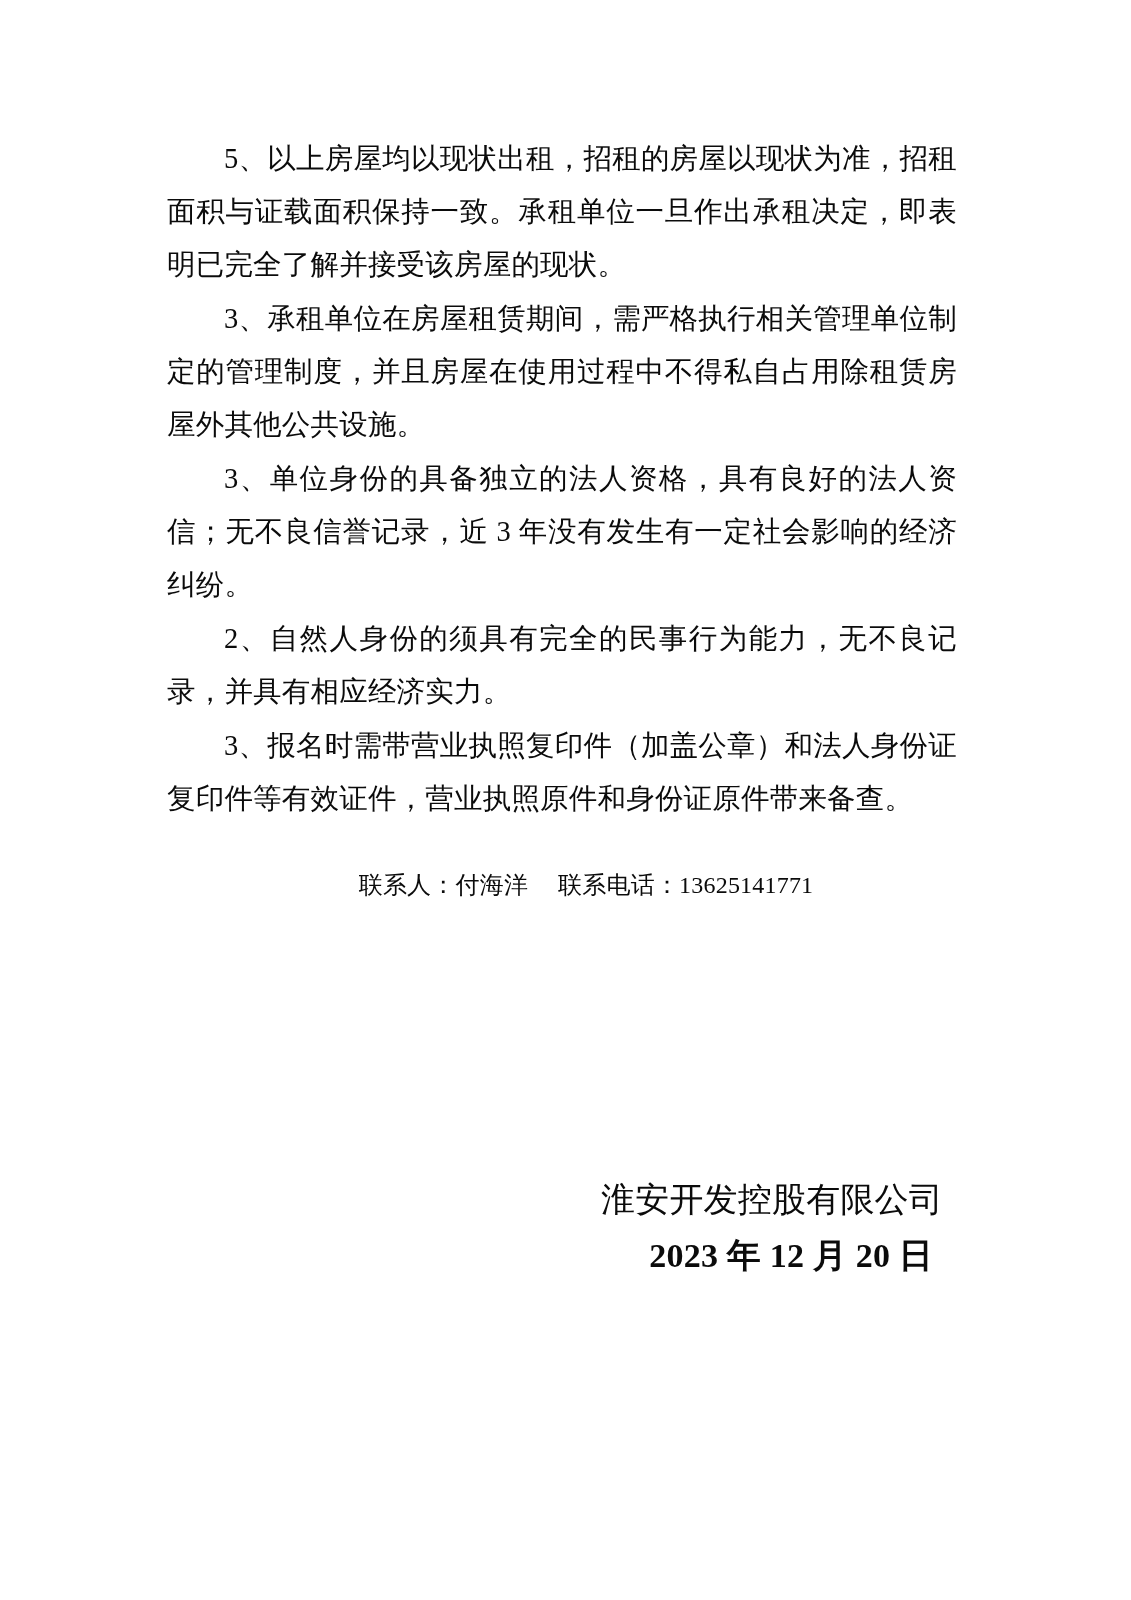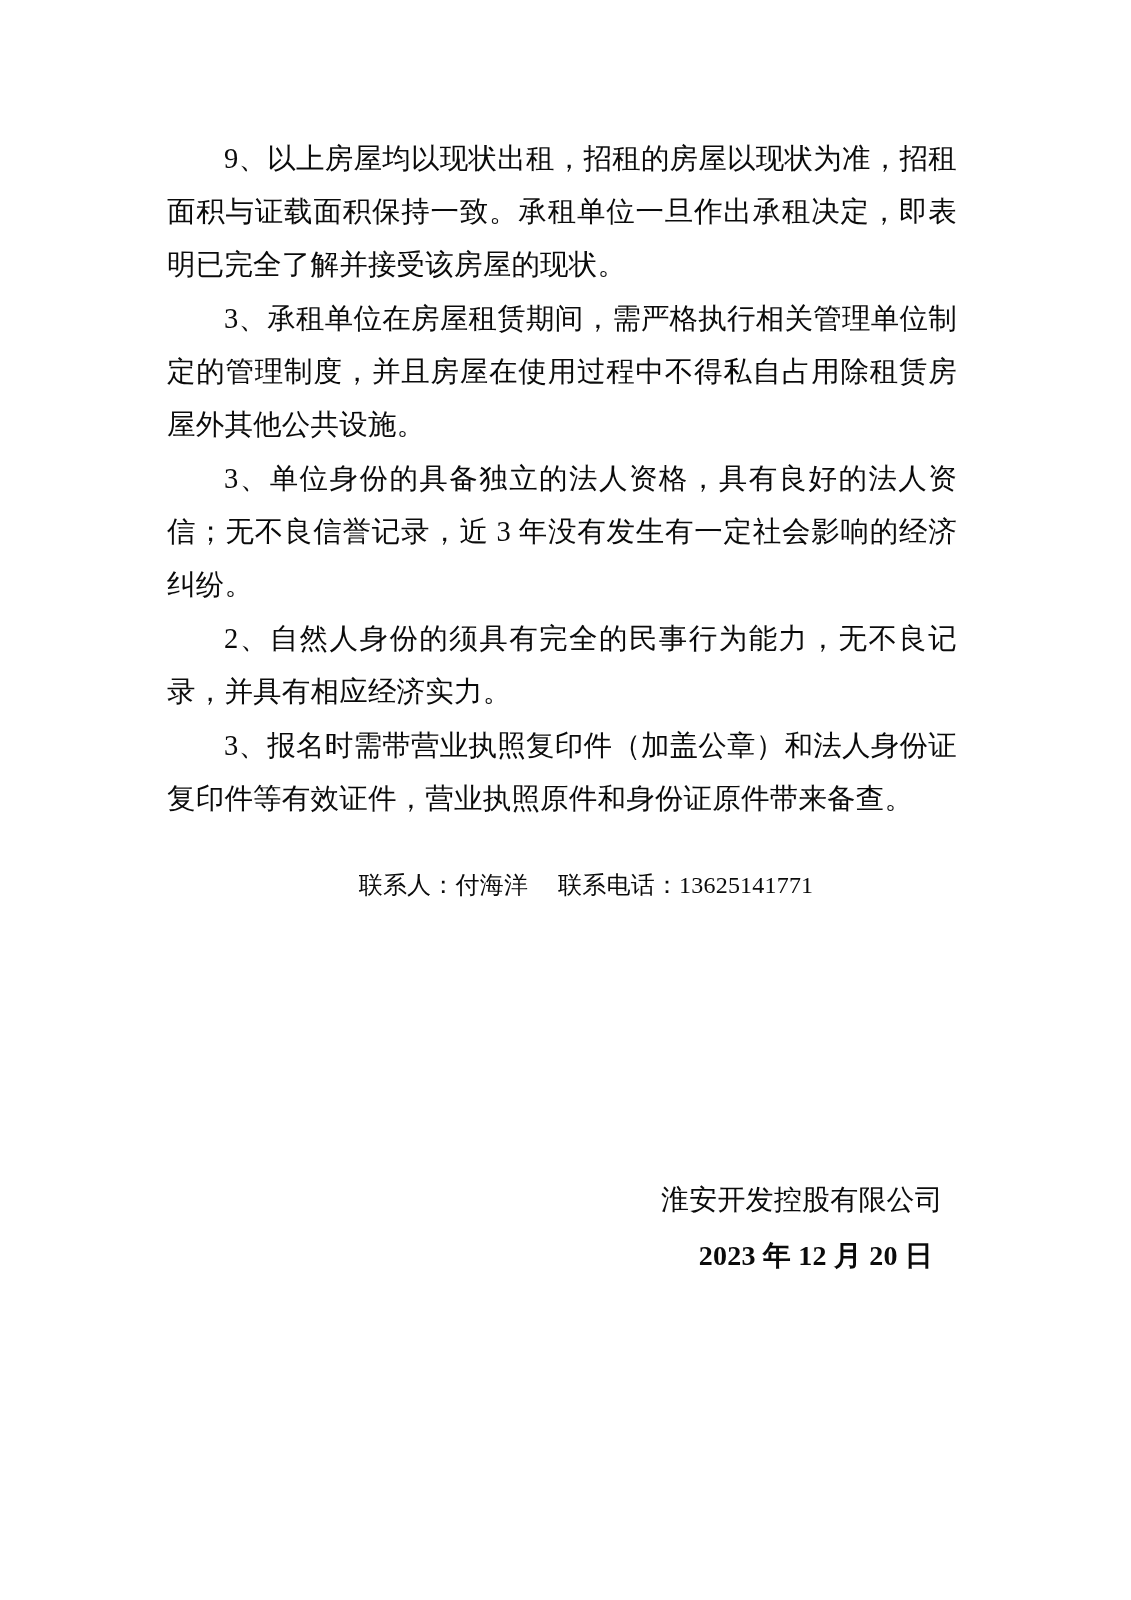--- a/index.html
+++ b/index.html
@@ -54,41 +54,41 @@
   .contact .sep {
     display: inline-block;
     width: 30px;
   }
   .signature {
     position: absolute;
     left: 167px;
     top: 1172px;
     width: 790px;
     text-align: right;
-    font-size: 28px;
+    font-size: 34px;
     line-height: 56px;
     letter-spacing: 0.2px;
   }
   .sig-line {
     display: block;
     padding-right: 14px;
   }
   .sig-date {
     display: block;
     padding-right: 24px;
     font-weight: bold;
   }
 </style>
 </head>
 <body>
 
 <div class="page">
   <div class="content">
 
-    <p class="para indent">9、以上房屋均以现状出租，招租的房屋以现状为准，招租面积与证载面积保持一致。承租单位一旦作出承租决定，即表明已完全了解并接受该房屋的现状。</p>
+    <p class="para indent">5、以上房屋均以现状出租，招租的房屋以现状为准，招租面积与证载面积保持一致。承租单位一旦作出承租决定，即表明已完全了解并接受该房屋的现状。</p>
     <p class="para indent">3、承租单位在房屋租赁期间，需严格执行相关管理单位制定的管理制度，并且房屋在使用过程中不得私自占用除租赁房屋外其他公共设施。</p>
 
 
     <p class="para indent">3、单位身份的具备独立的法人资格，具有良好的法人资信；无不良信誉记录，近 3 年没有发生有一定社会影响的经济纠纷。</p>
     <p class="para indent">2、自然人身份的须具有完全的民事行为能力，无不良记录，并具有相应经济实力。</p>
     <p class="para indent">3、报名时需带营业执照复印件（加盖公章）和法人身份证复印件等有效证件，营业执照原件和身份证原件带来备查。</p>
 
     <p class="contact"><span>联系人：</span><span>付海洋</span><span class="sep"></span><span>联系电话：</span><span>13625141771</span></p>
 
   </div>

